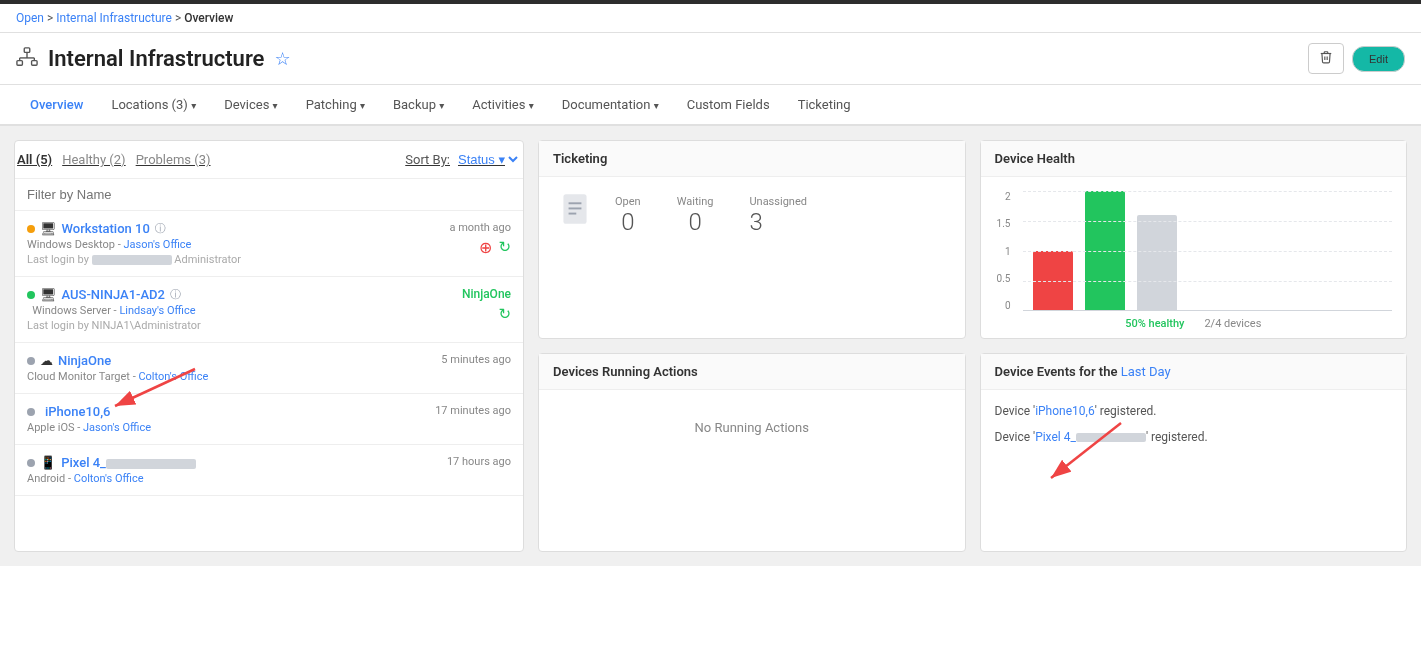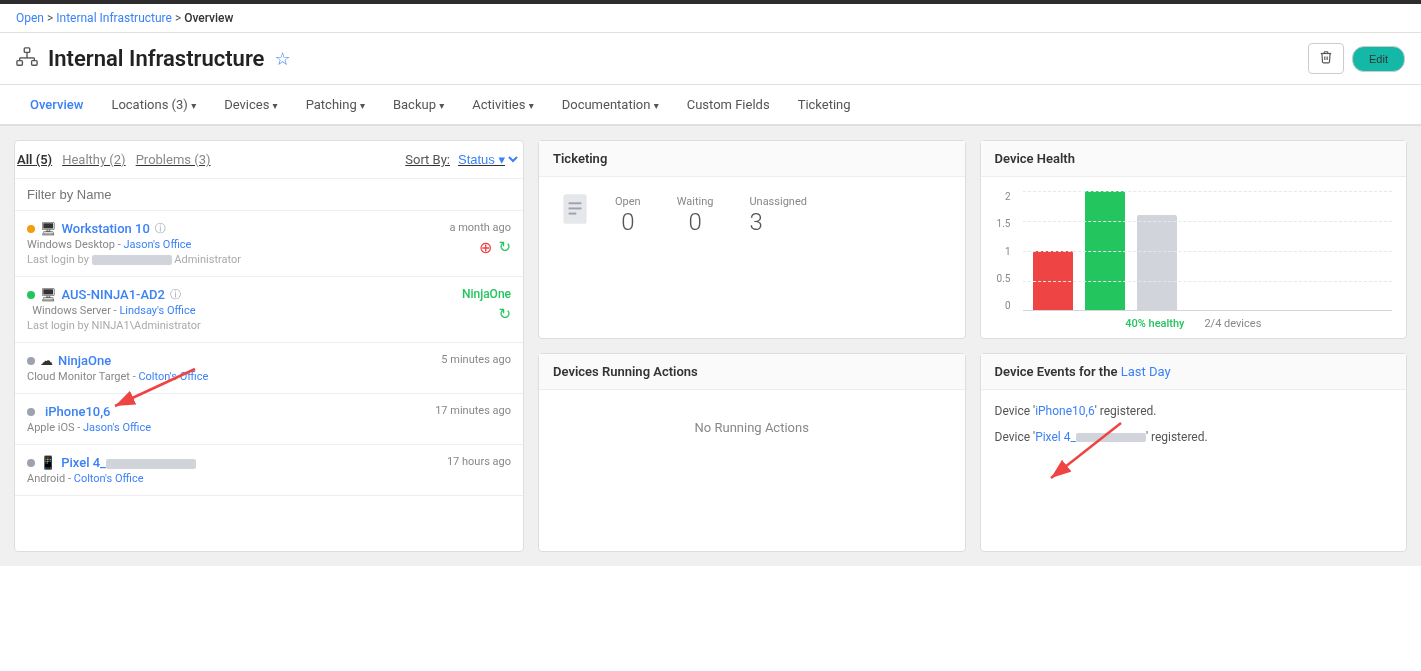--- a/index.html
+++ b/index.html
@@ -246,21 +246,21 @@
               <div style="position:absolute; bottom:0; left:0; right:0; border-top:1px solid #d1d5db;"></div>
 
               <div style="display:flex; align-items:flex-end; height:100%; gap:12px; padding:0 10px;">
                 <div style="width:40px; height:50%; background:#ef4444; border-radius:2px 2px 0 0;"></div>
                 <div style="width:40px; height:100%; background:#22c55e; border-radius:2px 2px 0 0;"></div>
                 <div style="width:40px; height:80%; background:#d1d5db; border-radius:2px 2px 0 0;"></div>
               </div>
             </div>
           </div>
           <div style="display:flex; justify-content:center; gap:20px; margin-top:6px; font-size:11px;">
-            <span style="color:#22c55e; font-weight:500;">40% healthy</span>
+            <span style="color:#22c55e; font-weight:500;">50% healthy</span>
             <span style="color:#888;">2/4 devices</span>
           </div>
         </div>
       </div>
     </div>
 
     <div style="display:flex; gap:14px; flex:1;">
 
       <div style="flex:1; background:#fff; border:1px solid #ddd; border-radius:4px;">
         <div style="padding:10px 14px; border-bottom:1px solid #eee; font-size:13px; font-weight:600; color:#333; background:#fafafa;">

